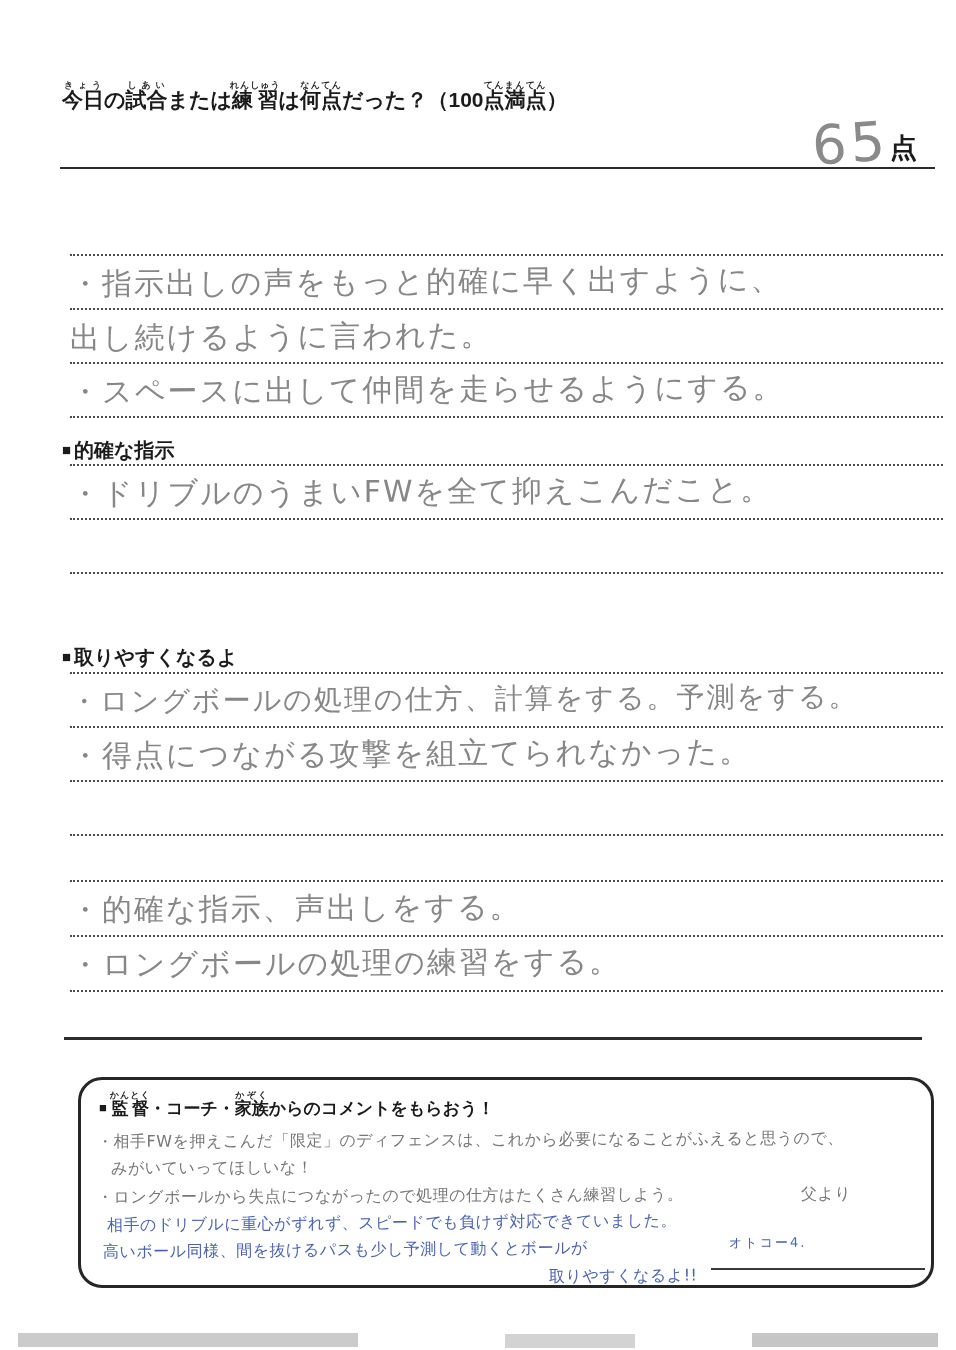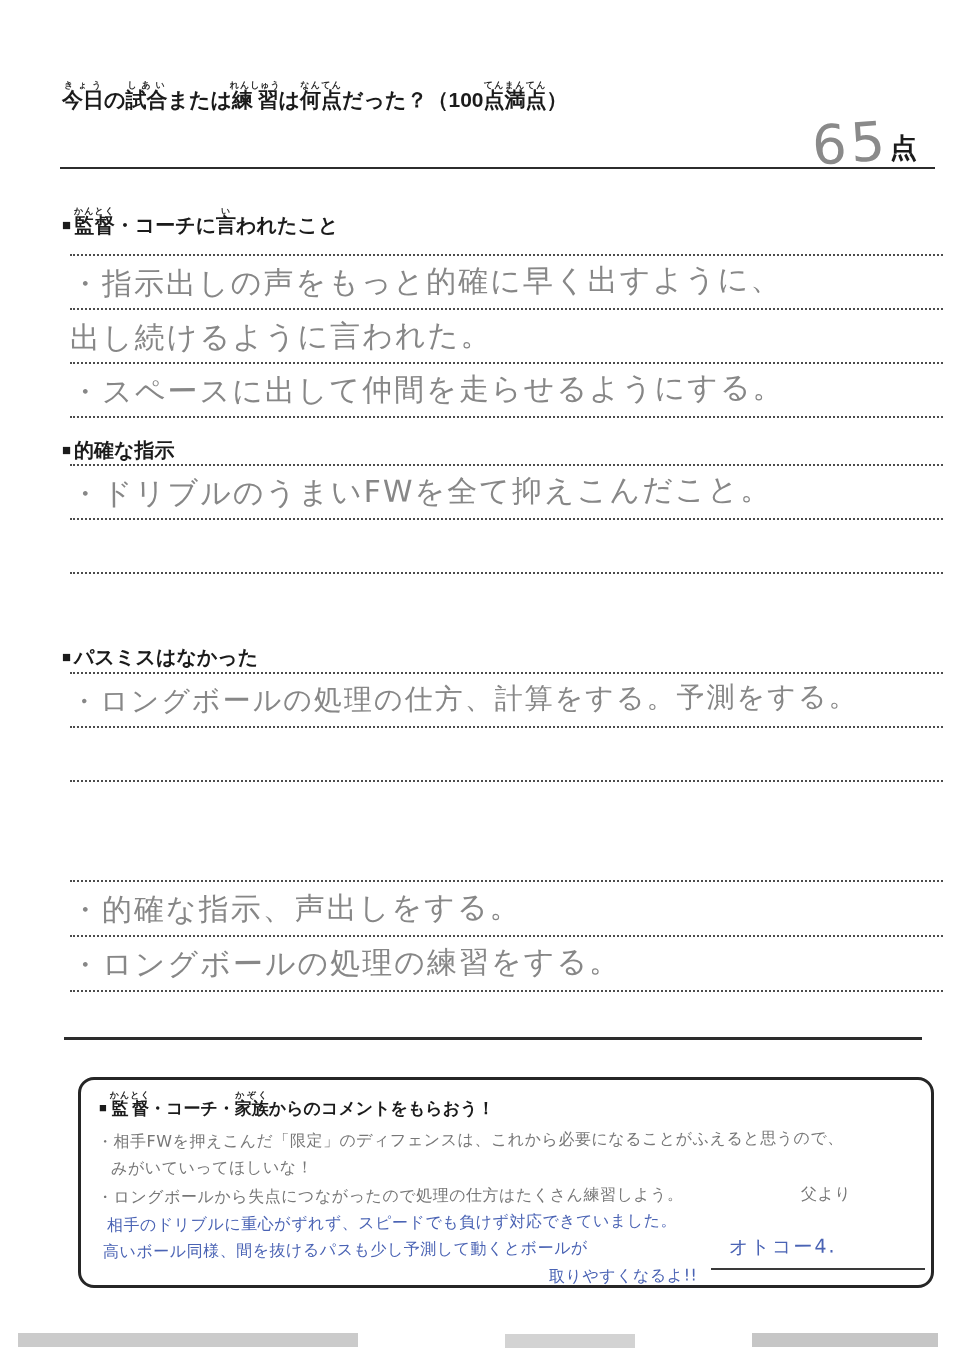--- a/index.html
+++ b/index.html
@@ -46,55 +46,52 @@
     transform:rotate(-4deg);
     letter-spacing:4px;
   }
   .score-unit{position:absolute;font-size:27px;}
   .hline{position:absolute;border-top:3px solid #2c2c2c;}
   
   .comment-box{
     position:absolute;
     box-sizing:border-box;
     border:3px solid #262626;
-    border-radius:16px;
+    border-radius:24px;
     background:transparent;
   }
   .comment-box .abs{position:absolute;white-space:nowrap;}
   .pencil-sm{
     color:#777;
     font-family:"DejaVu Sans",sans-serif;
     font-size:16px;
     letter-spacing:0.5px;
     transform:rotate(-0.3deg);
   }
   .pen{
     color:#4a63b4;
     font-family:"DejaVu Sans",sans-serif;
     font-size:16px;
     letter-spacing:0.5px;
     transform:rotate(-0.5deg);
   }
-  .sig{font-size:19px;letter-spacing:2px;}
+  .sig{font-size:13px;letter-spacing:2px;}
   .scan-strip{position:absolute;height:14px;background:#cbcbcb;}
 </style>
 </head>
 <body>
 
 <div class="page">
 
   <div class="printed" style="position:absolute;left:62px;top:80px;font-size:21px;white-space:nowrap;"><ruby>今日<rt>きょう</rt></ruby>の<ruby>試合<rt>しあい</rt></ruby>または<ruby>練習<rt>れんしゅう</rt></ruby>は<ruby>何点<rt>なんてん</rt></ruby>だった？（100<ruby>点満点<rt>てんまんてん</rt></ruby>）</div>
 
   <div class="score-hand" style="left:812px;top:112px;">65</div>
   <div class="score-unit printed" style="left:890px;top:130px;">点</div>
   <div class="hline" style="left:60px;top:167px;width:875px;border-top-width:2.5px;"></div>
 
-  <div class="section-title printed" style="left:62px;top:206px;">
-    <span class="bullet">■</span><span><ruby>監督<rt>かんとく</rt></ruby>・コーチに<ruby>言<rt>い</rt></ruby>われたこと</span>
-  </div>
   <div class="ruled" style="left:62px;top:254px;width:873px;">
     <div class="row">
         <span class="hand">・指示出しの声をもっと的確に早く出すように、</span>
       </div>
     <div class="row">
         <span class="hand">出し続けるように言われた。</span>
       </div>
     <div class="row">
         <span class="hand">・スペースに出して仲間を走らせるようにする。</span>
       </div>
@@ -106,25 +103,28 @@
   <div class="ruled" style="left:62px;top:464px;width:873px;">
     <div class="row">
         <span class="hand">・ドリブルのうまいFWを全て抑えこんだこと。</span>
       </div>
     <div class="row">
         <span class="hand"></span>
       </div>
   </div>
 
   <div class="section-title printed" style="left:62px;top:644px;">
-    <span class="bullet">■</span><span>パスミスはなかった</span>
+    <span class="bullet">■</span><span>取りやすくなるよ</span>
   </div>
   <div class="ruled" style="left:62px;top:672px;width:873px;">
     <div class="row">
         <span class="hand" style="font-size:28px;">・ロングボールの処理の仕方、計算をする。予測をする。</span>
+      </div>
+    <div class="row">
+        <span class="hand">・得点につながる攻撃を組立てられなかった。</span>
       </div>
     <div class="row">
         <span class="hand"></span>
       </div>
   </div>
 
   <div class="ruled" style="left:62px;top:880px;width:873px;">
     <div class="row" style="height:53px">
         <span class="hand">・的確な指示、声出しをする。</span>
       </div>

